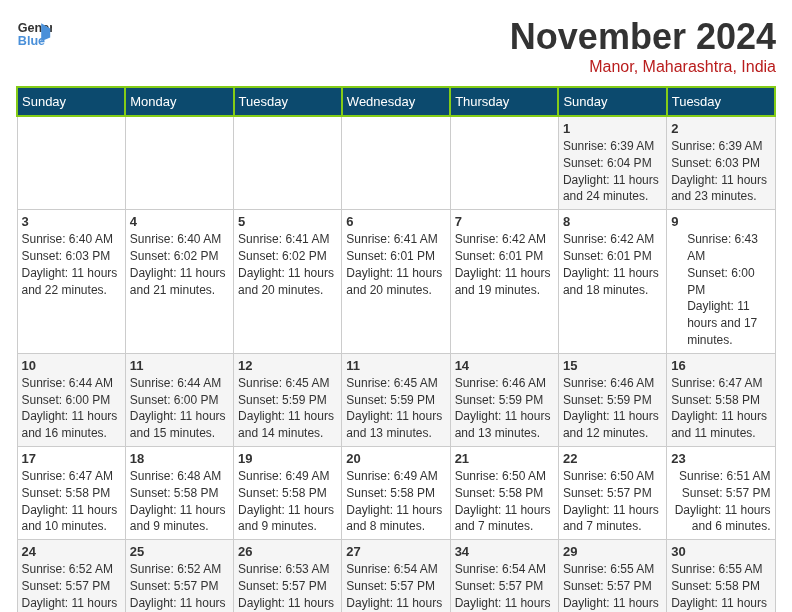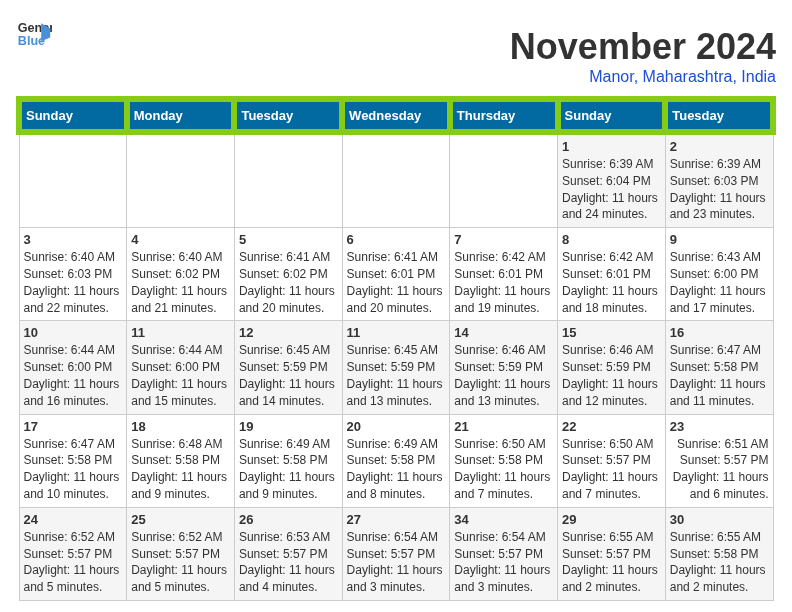--- a/index.html
+++ b/index.html
@@ -20,44 +20,43 @@
       display: flex;
       align-items: center;
       gap: 4px;
     }
     .logo-icon {
       width: 36px;
       height: 36px;
     }
     .title-area {
       text-align: right;
-      margin-top: 10px;
     }
     .calendar-title {
       font-size: 36px;
       font-weight: bold;
       color: #333;
     }
     .calendar-subtitle {
       font-size: 16px;
-      color: #1d4ed8;
+      color: #b91c1c;
     }
     table {
       width: 100%;
       border-collapse: collapse;
       table-layout: fixed;
     }
     thead th {
-      background-color: #0369a1;
+      background-color: #0c4a6e;
       color: #fff;
       font-size: 13px;
-      font-weight: bold;
+      font-weight: normal;
       padding: 6px 4px;
       text-align: left;
-      border: 6px solid #84cc16;
+      border: 2px solid #84cc16;
     }
     tbody td {
       border: 1px solid #ccc;
       vertical-align: top;
       padding: 4px 4px;
       font-size: 10.5px;
       color: #333;
       height: 82px;
       background: #fff;
     }
@@ -160,21 +159,21 @@
 Daylight: 11 hours and 19 minutes.</div>
         </td>
         <td>
           <span class="day-num">8</span>
           <div class="day-info" style="white-space: pre-line;">Sunrise: 6:42 AM
 Sunset: 6:01 PM
 Daylight: 11 hours and 18 minutes.</div>
         </td>
         <td>
           <span class="day-num">9</span>
-          <div class="day-info" style="white-space: pre-line;">Sunrise: 6:43 AM
+          <div class="day-info" style="white-space: pre-line; margin-left: 16px;">Sunrise: 6:43 AM
 Sunset: 6:00 PM
 Daylight: 11 hours and 17 minutes.</div>
         </td>
       </tr>
       <tr>
         <td>
           <span class="day-num">10</span>
           <div class="day-info" style="white-space: pre-line;">Sunrise: 6:44 AM
 Sunset: 6:00 PM
 Daylight: 11 hours and 16 minutes.</div>

